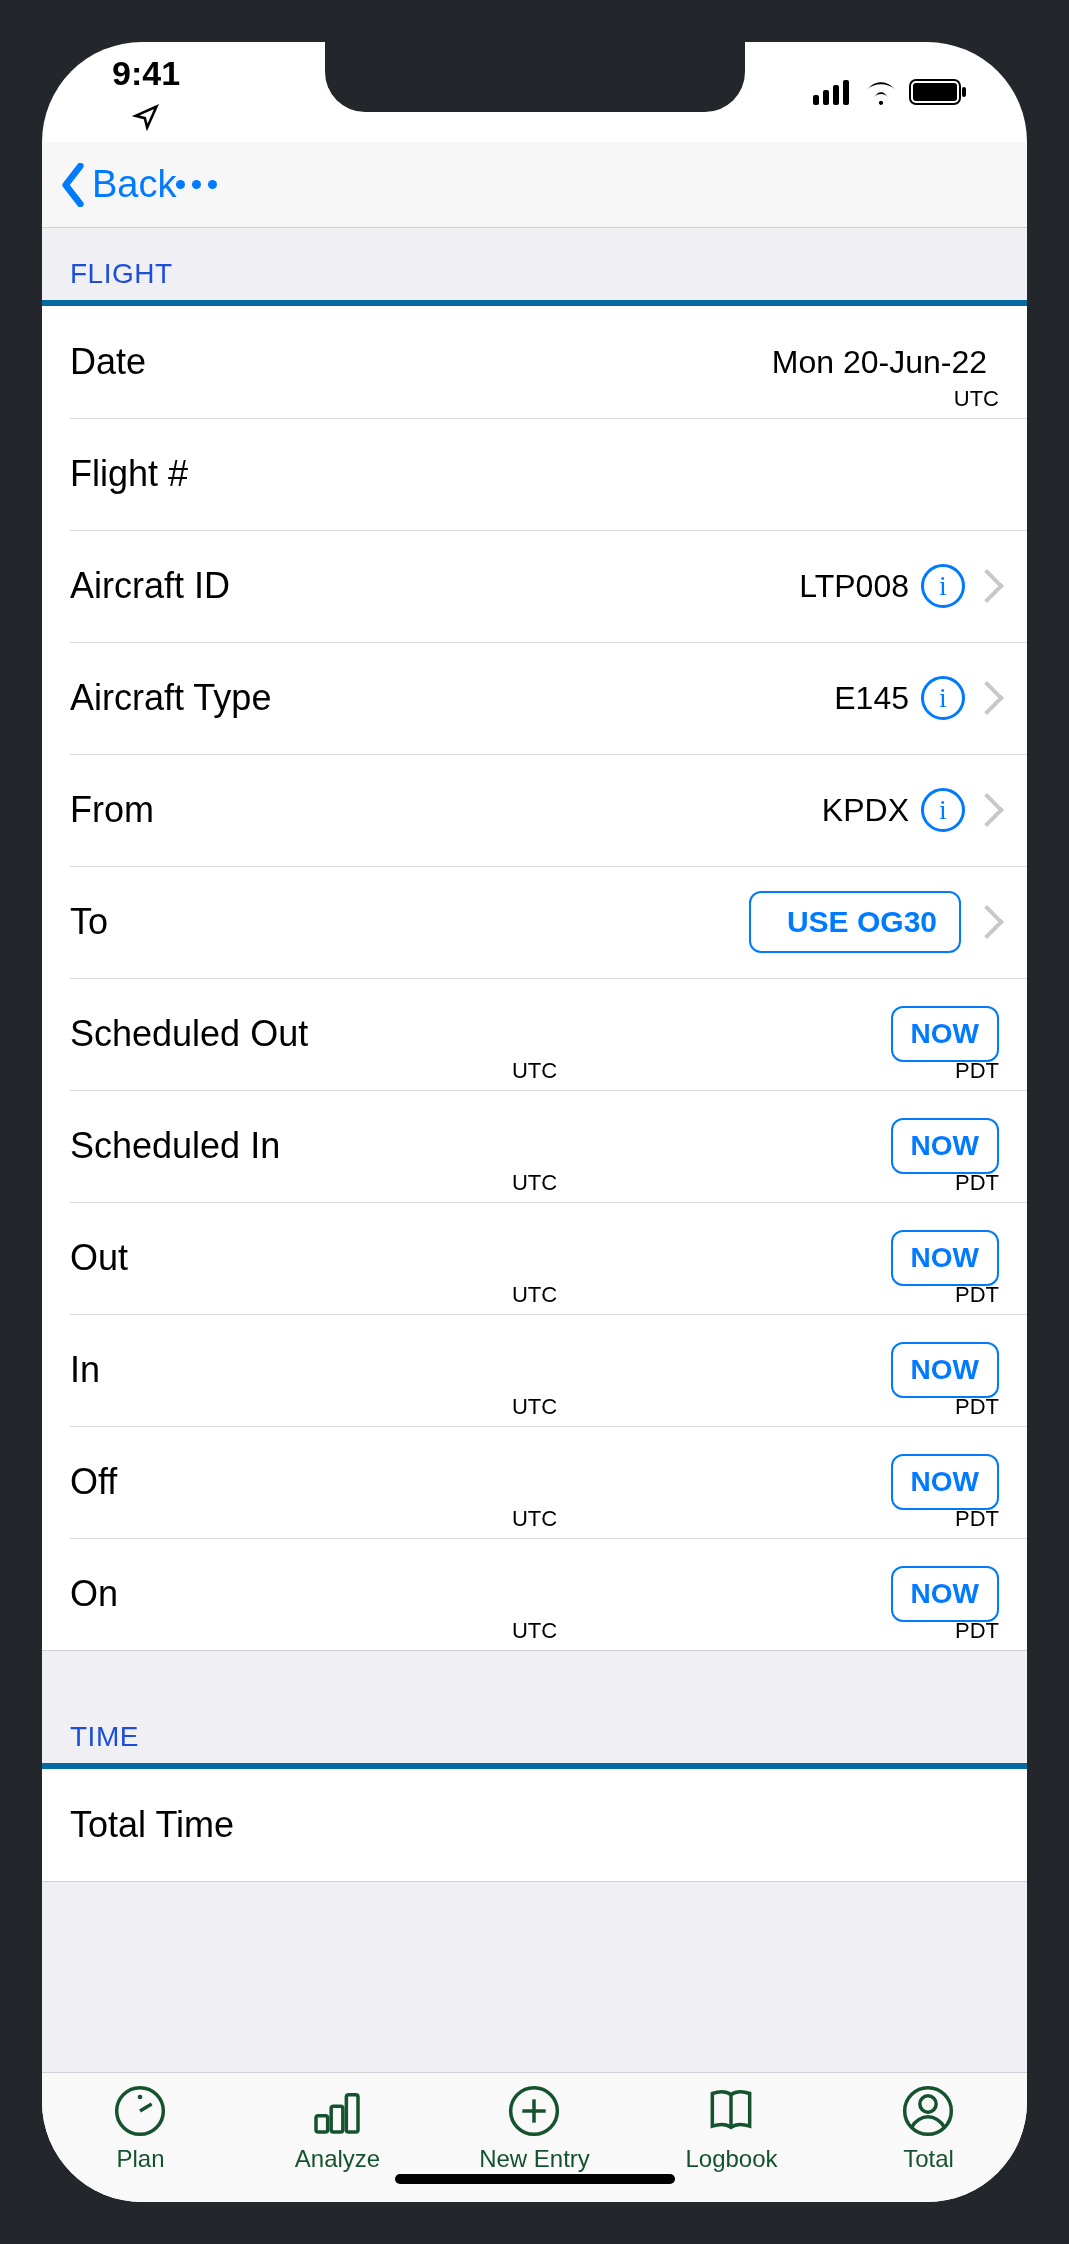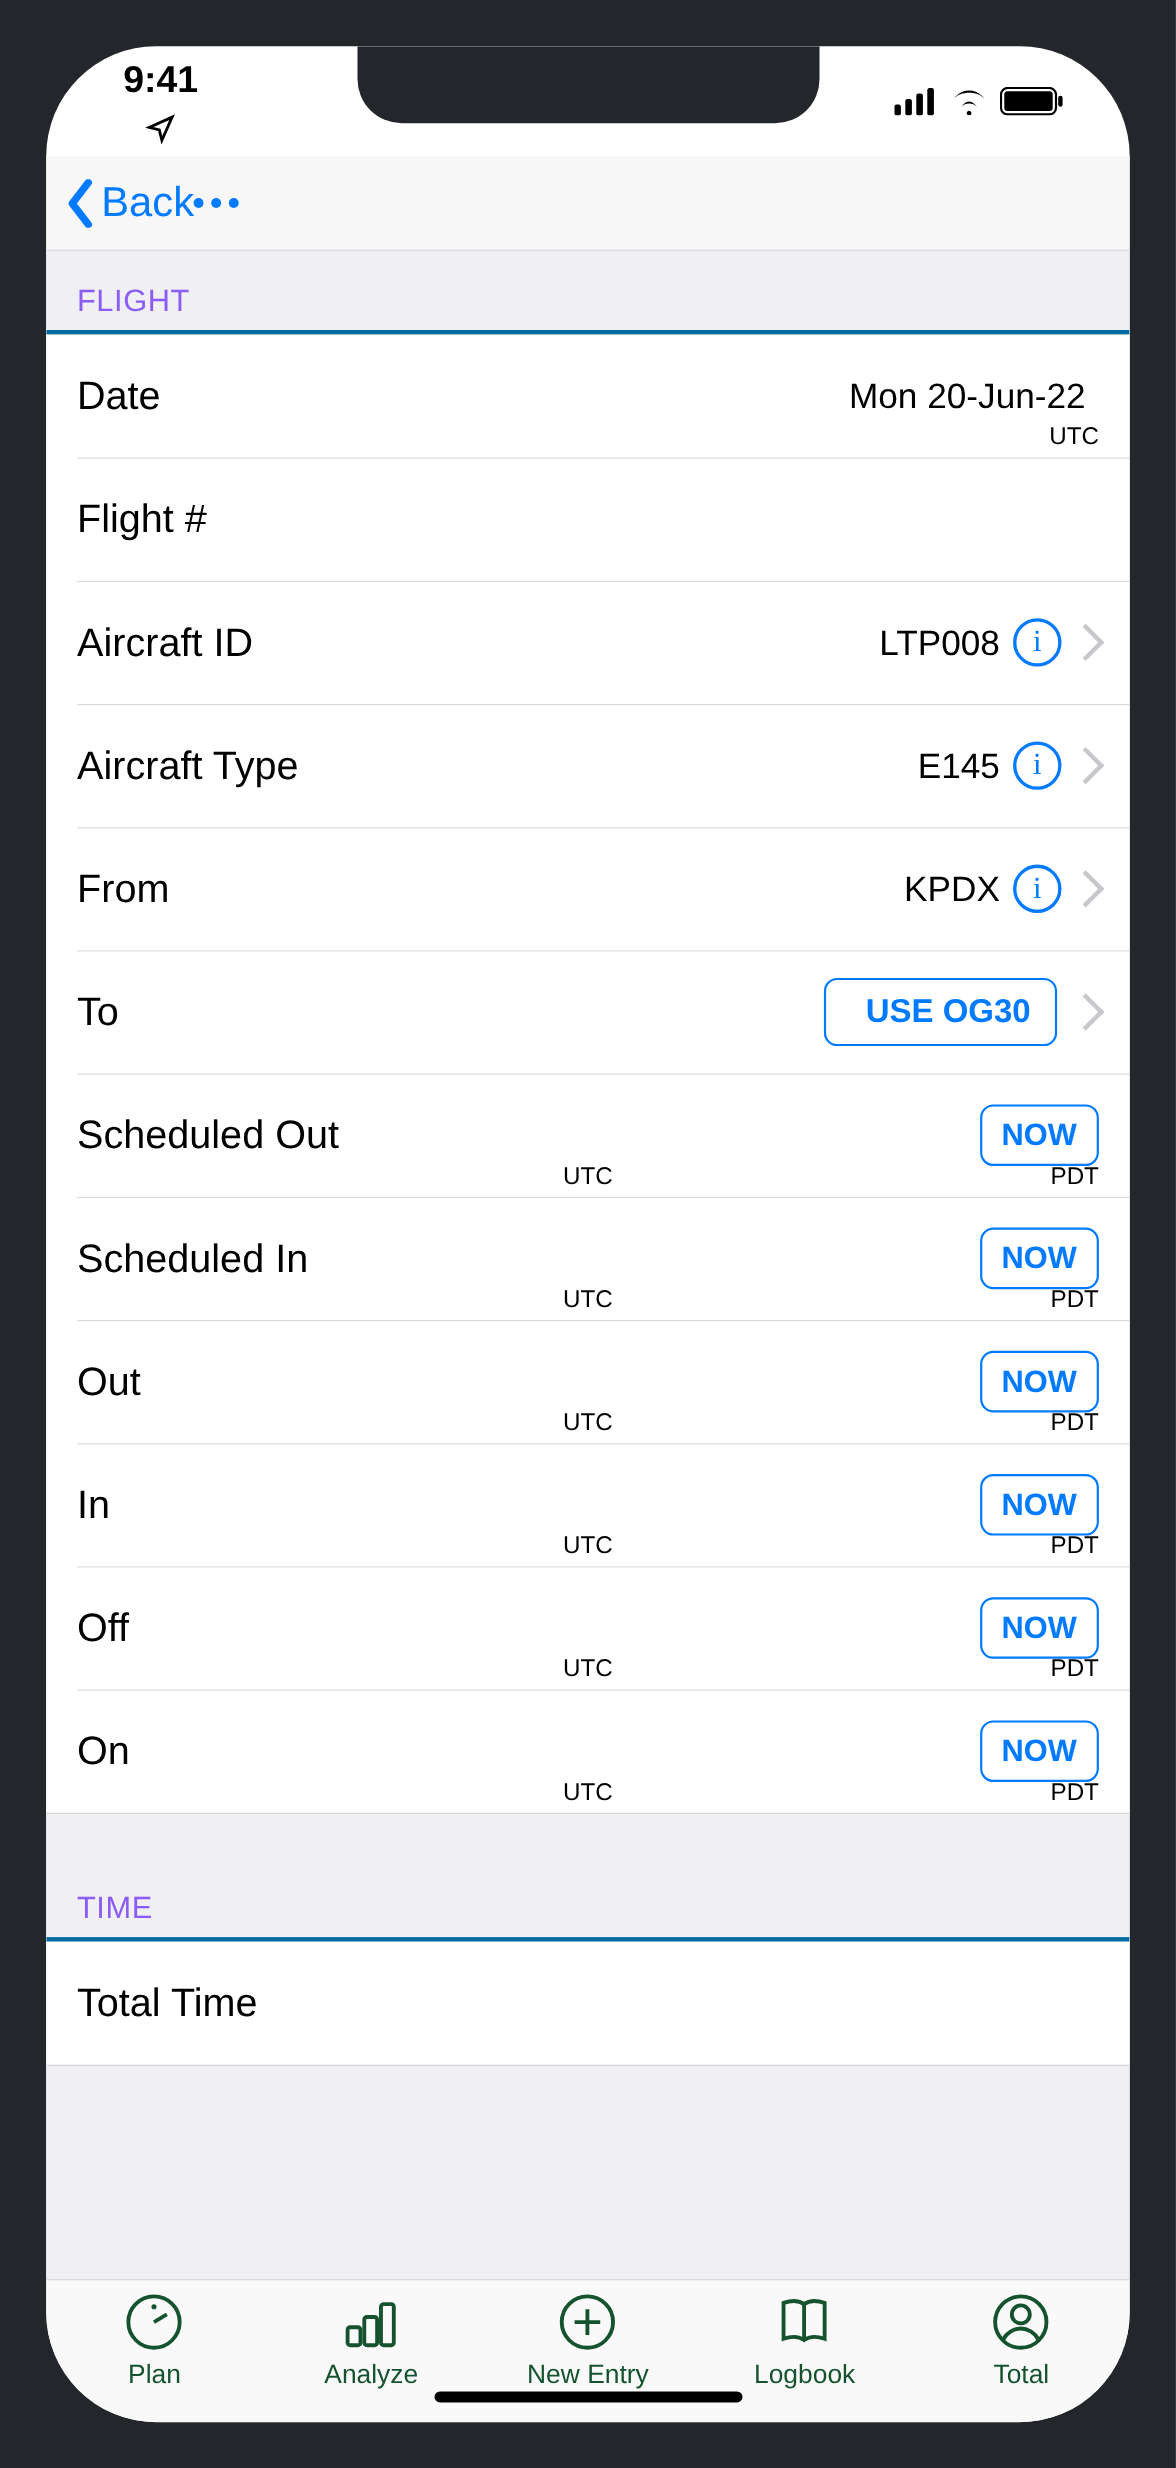--- a/index.html
+++ b/index.html
@@ -91,29 +91,29 @@
   }
   .content {
     flex: 1;
     overflow: hidden;
     background: #efeff4;
     display: flex;
     flex-direction: column;
   }
   .section-header {
     font-size: 28px;
-    color: #8b5cf6;
+    color: #1d4ed8;
     padding: 30px 28px 10px;
     text-transform: uppercase;
     letter-spacing: 0.5px;
   }
   .section-header.tall { padding-top: 70px; }
   .list {
     background: #fff;
-    border-top: 4px solid #0369a1;
+    border-top: 6px solid #0369a1;
     border-bottom: 1px solid #d0d0d5;
   }
   .row {
     display: flex;
     align-items: center;
     min-height: 112px;
     padding: 0 28px;
     position: relative;
   }
   .row + .row::before {

